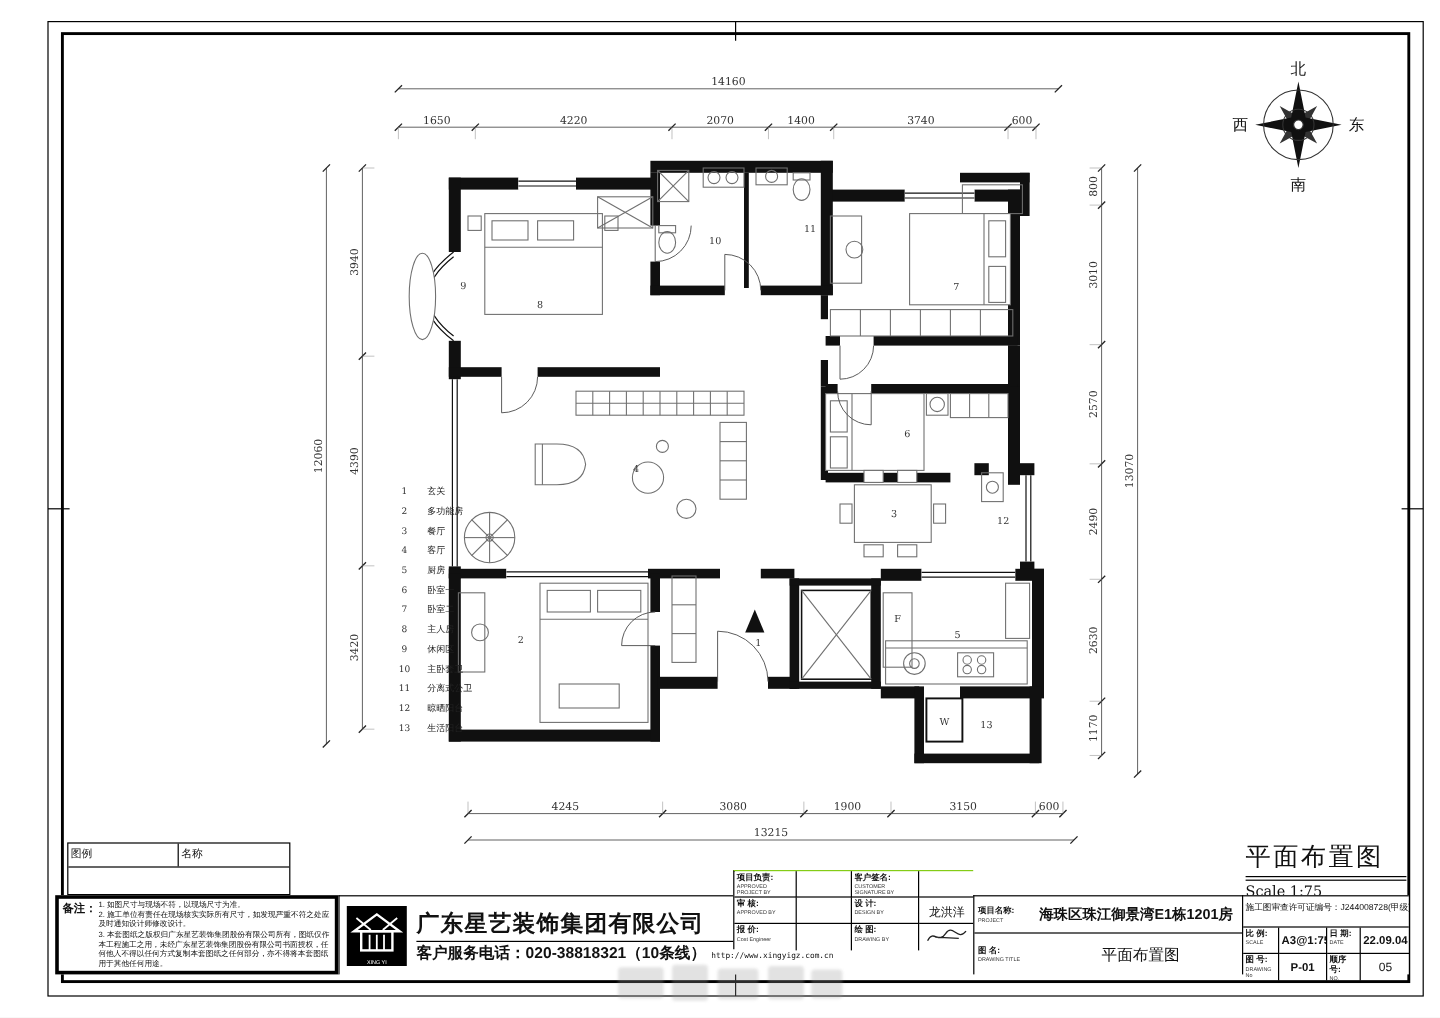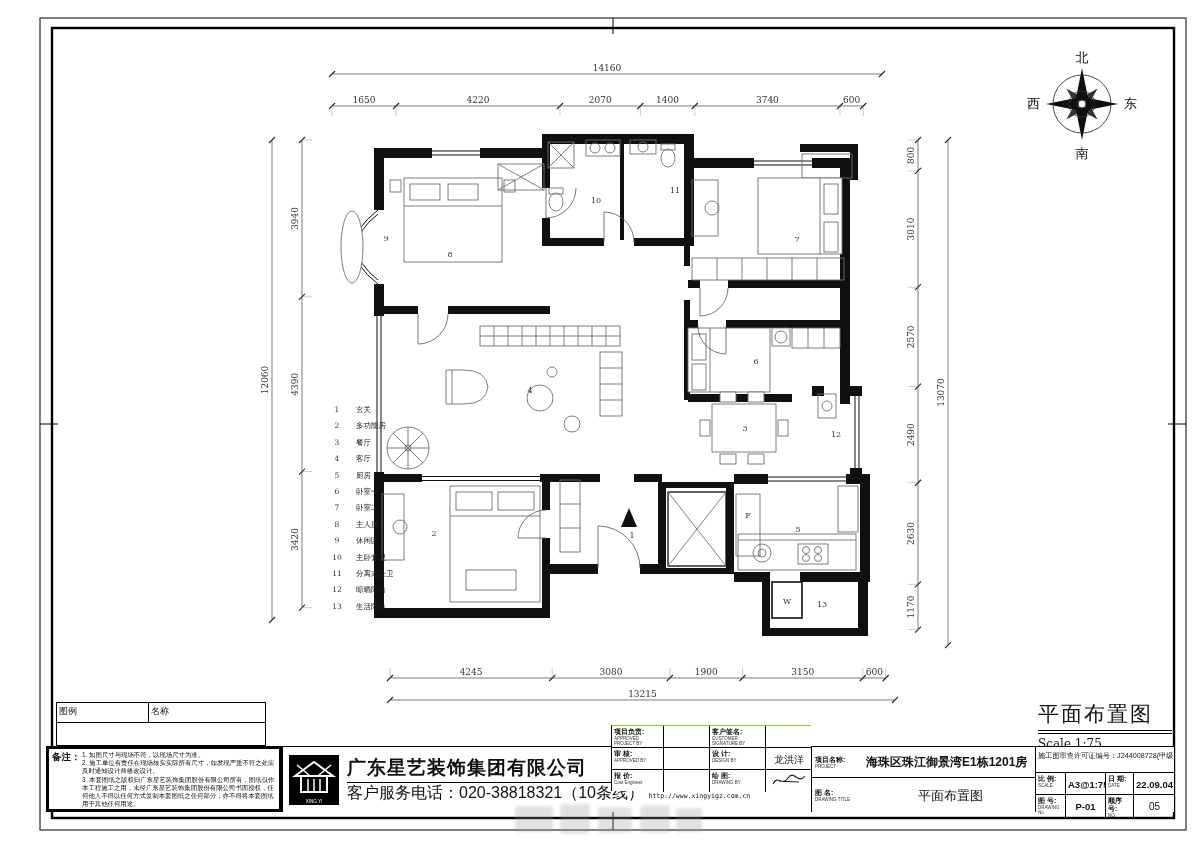--- a/index.html
+++ b/index.html
@@ -416,21 +416,21 @@
         <text x="836" y="437" class="roomno" text-anchor="middle">12</text>
         <text x="822" y="607" class="roomno" text-anchor="middle">13</text>
       </g>
 </svg>
 
 <div class="abs" style="left:1038px;top:700px;width:134px;">
   <div style="font-family:'DejaVu Serif','Liberation Serif',serif;font-size:21px;letter-spacing:2px;border-bottom:4px double #000;padding-bottom:2px;white-space:nowrap;">平面布置图</div>
   <div style="font-family:'DejaVu Serif',serif;font-size:12px;margin-top:2px;border-bottom:1px solid #444;display:inline-block;">Scale 1:75</div>
 </div>
 
-<div class="abs borderbox" style="left:56px;top:702px;width:210px;height:44px;background:#fff;">
+<div class="abs borderbox" style="left:56px;top:702px;width:186px;height:44px;background:#fff;">
   <div style="display:flex;height:19px;border-bottom:1px solid #000;">
     <div class="gridcell" style="width:92px;border-bottom:none;font-size:9px;">图例</div>
     <div class="gridcell" style="flex:1;border-right:none;border-bottom:none;font-size:9px;">名称</div>
   </div>
 </div>
 
 <div class="abs" style="left:46px;top:746px;width:236px;height:66px;border:3px solid #000;background:#fff;padding:2px 3px;">
   <span style="float:left;font-size:9.5px;font-weight:bold;">备注：</span>
   <div style="margin-left:30px;">
     <div class="notes-line">1. 如图尺寸与现场不符，以现场尺寸为准。</div>
@@ -448,21 +448,21 @@
       <line x1="25" y1="24" x2="25" y2="37" stroke="#fff" stroke-width="1.5"></line>
       <line x1="31" y1="24" x2="31" y2="37" stroke="#fff" stroke-width="1.5"></line>
       <line x1="8" y1="10" x2="20" y2="20" stroke="#fff" stroke-width="1.5"></line>
       <line x1="42" y1="10" x2="30" y2="20" stroke="#fff" stroke-width="1.5"></line>
     </svg>
     <div style="position:absolute;bottom:1px;width:100%;text-align:center;color:#fff;font-size:4.5px;">XING YI</div>
   </div>
   <div style="margin-left:8px;flex:1;">
     <div style="font-size:19px;font-weight:bold;letter-spacing:1px;border-bottom:1.5px solid #000;padding-bottom:1px;white-space:nowrap;">广东星艺装饰集团有限公司</div>
     <div style="white-space:nowrap;">
-      <span style="font-size:16px;font-weight:normal;">客户服务电话：020-38818321（10条线）</span>
+      <span style="font-size:13px;font-weight:bold;">客户服务电话：020-38818321（10条线）</span>
       <span style="font-size:6.5px;font-family:'DejaVu Sans Mono',monospace;">http://www.xingyigz.com.cn</span>
     </div>
   </div>
 </div>
 
 <div class="abs" style="left:611px;top:725px;width:200px;height:66px;border-top:1px solid #84cc16;border-left:1px solid #000;display:grid;grid-template-columns:52px 46px 56px 46px;grid-template-rows:22px 22px 22px;background:#fff;">
   <div class="gridcell">
         <div class="cellzh">项目负责:</div>
         <div class="cellen">APPROVED PROJECT BY</div>
       </div>

